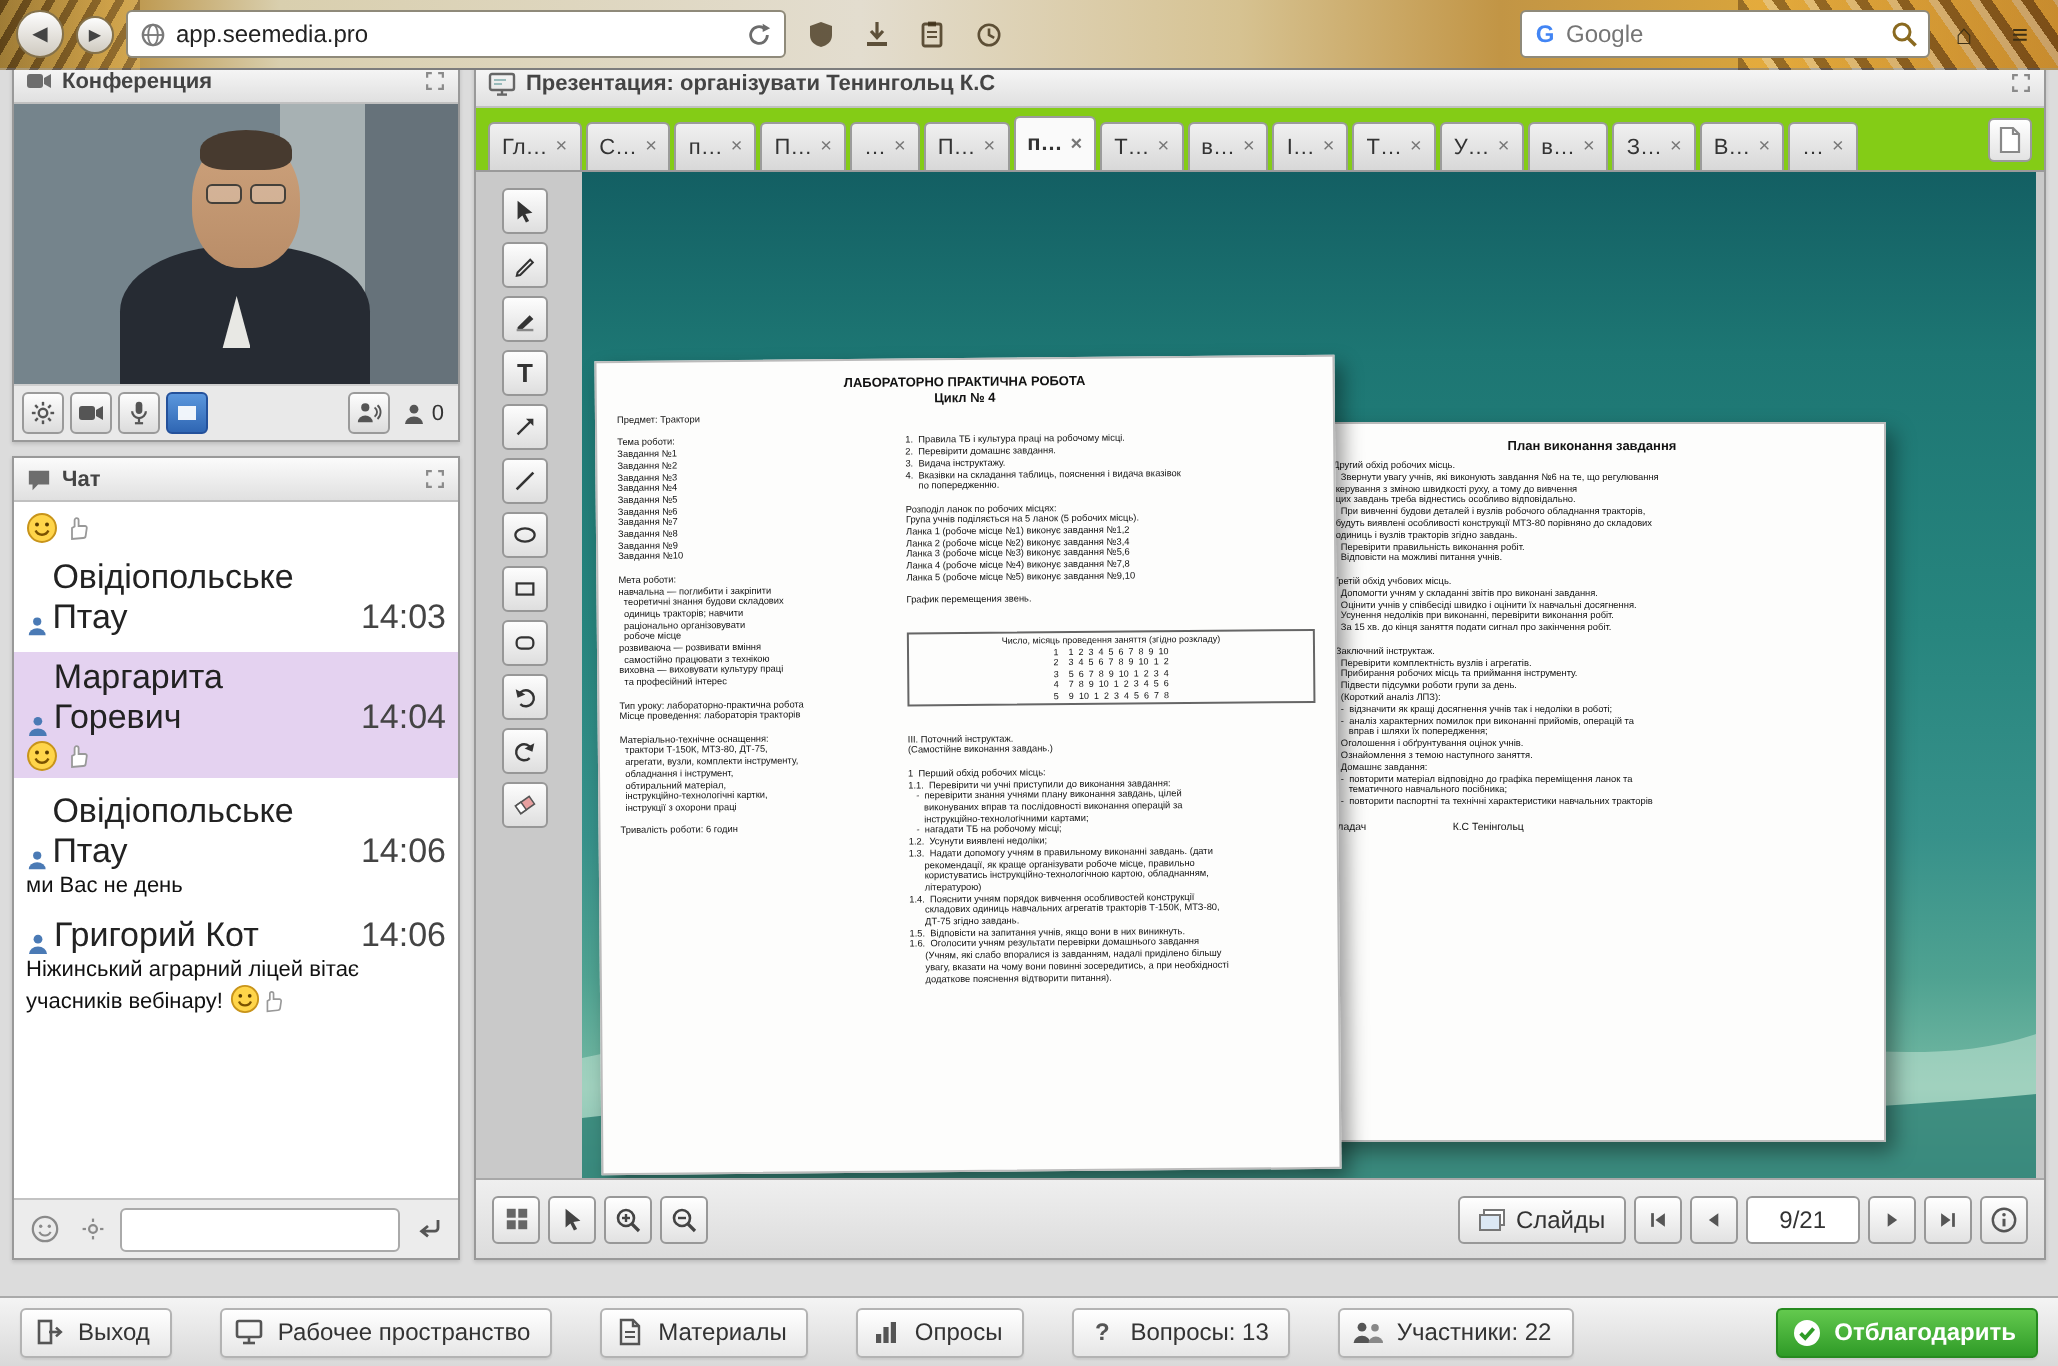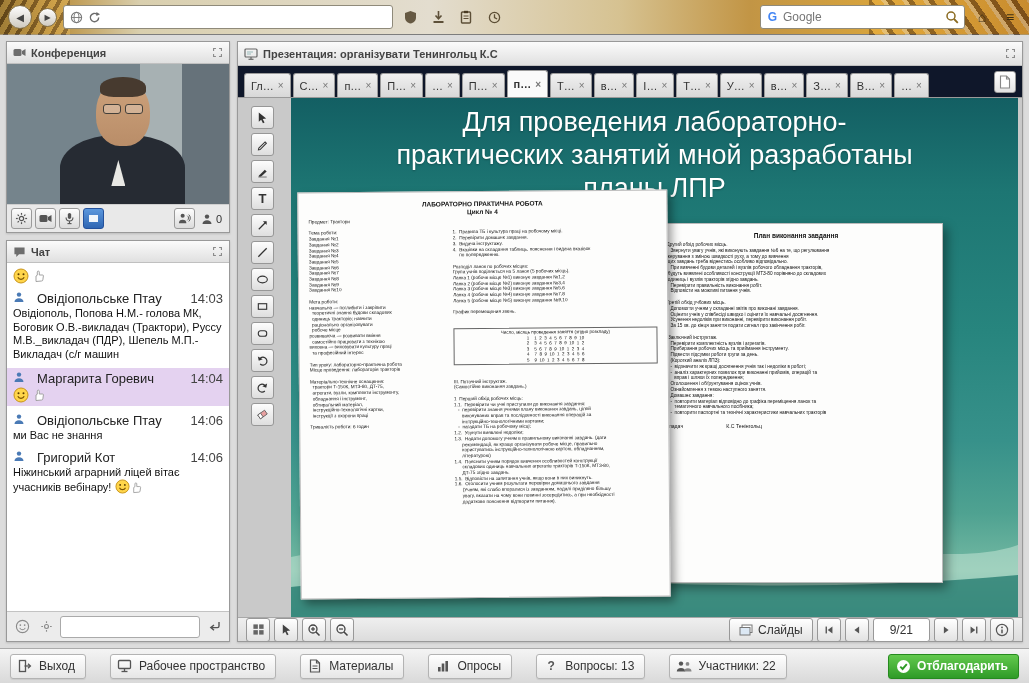--- a/index.html
+++ b/index.html
@@ -17,21 +17,21 @@
 .nav-btn{width:24px;height:24px;border-radius:50%;border:1px solid #84714a;background:linear-gradient(#fdfdfd,#cfcac0);display:flex;align-items:center;justify-content:center;font-size:10px;color:#444;position:relative;z-index:1;flex:none}
 .nav-btn.fwd{width:19px;height:19px;font-size:8px}
 .url-bar{display:flex;align-items:center;gap:5px;width:330px;height:24px;background:#fff;border:1px solid #8f8a7a;border-radius:3px;padding:0 6px;position:relative;z-index:1;flex:none}
 .url-text{font-size:12px;color:#222;flex:1;white-space:nowrap;overflow:hidden}
 .tool-ic{width:22px;height:22px;display:flex;align-items:center;justify-content:center;color:#3c2f15;position:relative;z-index:1;font-size:14px;flex:none}
 .search-bar{display:flex;align-items:center;gap:4px;width:205px;height:24px;background:#fff;border:1px solid #8f8a7a;border-radius:3px;padding:0 5px;position:relative;z-index:1;margin-left:auto;flex:none}
 .g-logo{font-size:12px;font-weight:bold;color:#4285f4;width:13px;text-align:center}
 .search-input{border:0;outline:none;flex:1;font-size:12px;min-width:0;background:transparent}
 
 
-.app{position:absolute;top:35px;left:0;width:1029px;height:613px;background:#dcdcdc;padding:6px;display:flex;gap:7px}
+.app{position:absolute;top:23px;left:0;width:1029px;height:613px;background:#dcdcdc;padding:6px;display:flex;gap:7px}
 .panel{border:1px solid #999;background:#efefef;display:flex;flex-direction:column;min-width:0;box-shadow:0 1px 2px rgba(0,0,0,.15)}
 .p-head{height:22px;flex:none;display:flex;align-items:center;gap:5px;padding:0 6px;background:linear-gradient(#fbfbfb,#e0e0e0);border-bottom:1px solid #c0c0c0;font-size:11px;font-weight:bold;color:#444}
 .expand{margin-left:auto}
 .sidebar{width:224px;flex:none;display:flex;flex-direction:column;gap:7px}
 .conf{height:192px;flex:none}
 
 
 .video{height:140px;position:relative;overflow:hidden;background:linear-gradient(90deg,#75848c 0 60%,#a7b1b3 60% 79%,#66727a 79%)}
 .v-torso{position:absolute;bottom:-4px;left:24%;width:56%;height:52%;background:#262b33;border-radius:45% 45% 0 0}
 .v-shirt{position:absolute;bottom:18px;left:47%;width:14px;height:26px;background:#e8e8e4;clip-path:polygon(50% 0,100% 100%,0 100%)}
@@ -43,32 +43,32 @@
 
 .conf-controls{height:28px;flex:none;display:flex;align-items:center;gap:3px;padding:0 4px;background:#e9e9e9;border-top:1px solid #cfcfcf}
 .cc-btn{width:21px;height:21px;border:1px solid #9a9a9a;border-radius:3px;background:linear-gradient(#fdfdfd,#dcdcdc);display:flex;align-items:center;justify-content:center;flex:none}
 .cc-btn.blue{background:linear-gradient(#5b97dd,#2f66b3);border-color:#24519b}
 .cc-count{display:flex;align-items:center;gap:3px;font-size:11px;color:#333;padding:0 3px}
 
 
 .chat{flex:1}
 .chat-body{flex:1;background:#fff;padding:5px 6px;overflow:hidden;font-size:11px;color:#111}
 .msg{margin-bottom:7px}
-.msg-head{display:flex;align-items:flex-start;gap:12px;font-size:13px;color:#222;margin-bottom:1px}
+.msg-head{display:flex;align-items:flex-end;gap:2px;font-size:17px;color:#222;margin-bottom:1px}
 .msg-time{margin-left:auto;color:#444}
 .msg-text{line-height:13.5px}
 .msg.hl{background:#e4d2f0;margin:0 -6px 7px;padding:3px 6px}
 .emotes{display:flex;align-items:center;gap:3px;margin-bottom:7px}
 .chat-input-row{height:30px;flex:none;border-top:1px solid #c3c3c3;background:#ececec;display:flex;align-items:center;gap:4px;padding:0 5px}
 .ci-btn{width:20px;height:20px;display:flex;align-items:center;justify-content:center;flex:none}
 .chat-field{flex:1;height:22px;border:1px solid #aaa;border-radius:3px;background:#fff;font-size:11px;padding:0 5px;outline:none;min-width:0}
 
 
 .main{flex:1}
-.tabs{height:32px;flex:none;background:#0f172a;border-bottom:1px solid #9a9a9a;display:flex;align-items:flex-end;padding:4px 34px 0 6px;position:relative;gap:2px}
+.tabs{height:32px;flex:none;background:#84cc16;border-bottom:1px solid #9a9a9a;display:flex;align-items:flex-end;padding:4px 34px 0 6px;position:relative;gap:2px}
 .tab{display:flex;align-items:center;gap:4px;height:24px;padding:0 6px;border:1px solid #9b9b9b;border-bottom:none;border-radius:3px 3px 0 0;background:linear-gradient(#f0f0f0,#d8d8d8);font-size:11px;color:#333;white-space:nowrap}
 .tab.active{background:#fafafa;height:27px;font-weight:bold}
 .tab-close{color:#777;font-size:10px}
 .new-tab{position:absolute;right:6px;bottom:4px;width:22px;height:22px;border:1px solid #9b9b9b;background:linear-gradient(#fff,#e3e3e3);border-radius:3px;display:flex;align-items:center;justify-content:center}
 .board{flex:1;position:relative;background:#c9c9c9;overflow:hidden}
 .tools{position:absolute;left:13px;top:8px;display:flex;flex-direction:column;gap:4px;z-index:5}
 .tool-btn{width:23px;height:23px;border:1px solid #979797;border-radius:3px;background:linear-gradient(#fdfdfd,#dedede);display:flex;align-items:center;justify-content:center;color:#333;font-size:13px;font-weight:bold}
 
 
 .slide{position:absolute;left:53px;top:0;right:4px;bottom:0;overflow:hidden;
@@ -80,21 +80,21 @@
 .doc2{left:358px;top:125px;width:294px;height:360px;z-index:3;padding:8px 10px}
 .doc h4{font-size:6.5px;text-align:center;margin-bottom:1px;font-weight:bold}
 .doc-cols{display:flex;gap:8px;margin-top:3px}
 .doc-col{font-size:4.7px;line-height:5.7px;white-space:pre-wrap}
 .c1{width:40%}.c2{width:60%}
 .mini-table{border:1px solid #666;margin:2px 0;padding:1px 2px;font-size:4.5px;line-height:5.5px;text-align:center;white-space:pre-wrap}
 .doc-body{font-size:4.7px;line-height:5.8px;white-space:pre-wrap;margin-top:3px}
 .doc-sign{font-size:5.2px;margin-top:7px;white-space:pre-wrap}
 
 
-.board-bar{height:24px;flex:none;background:linear-gradient(#efefef,#dcdcdc);border-top:1px solid #a8a8a8;display:flex;align-items:center;gap:4px;padding:0 8px}
+.board-bar{height:40px;flex:none;background:linear-gradient(#efefef,#dcdcdc);border-top:1px solid #a8a8a8;display:flex;align-items:center;gap:4px;padding:0 8px}
 .bb-btn{width:24px;height:24px;border:1px solid #989898;border-radius:3px;background:linear-gradient(#fff,#e2e2e2);display:flex;align-items:center;justify-content:center;color:#444;flex:none}
 .slides-btn{margin-left:auto;display:flex;align-items:center;gap:5px;height:24px;padding:0 9px;border:1px solid #989898;border-radius:3px;background:linear-gradient(#fff,#e2e2e2);font-size:12px;color:#333}
 .page-box{height:24px;min-width:46px;padding:0 16px;border:1px solid #989898;border-radius:3px;background:#fff;display:flex;align-items:center;justify-content:center;font-size:12px;color:#333;flex:none}
 
 
 .footer{position:absolute;left:0;bottom:0;width:1029px;height:35px;background:linear-gradient(#f4f4f4,#d9d9d9);border-top:1px solid #aaa;display:flex;align-items:center;gap:24px;padding:0 10px;z-index:20}
 .fbtn{display:flex;align-items:center;gap:6px;height:25px;padding:0 10px 0 6px;border:1px solid #b3b3b3;border-radius:3px;background:linear-gradient(#fff,#e6e6e6);font-size:12px;color:#333;box-shadow:0 1px 1px rgba(0,0,0,.08);white-space:nowrap}
 .fico{width:16px;height:16px;display:flex;align-items:center;justify-content:center;color:#555;font-weight:bold;font-size:12px}
 .fbtn.green{margin-left:auto;background:linear-gradient(#63c94e,#2f9b27);border-color:#268a1f;color:#fff;font-weight:bold}
 </style>
@@ -111,20 +111,21 @@
       <span>▶</span>
     </button>
   <div class="url-bar">
     <span>
         <svg width="13" height="13" viewBox="0 0 14 14">
           <circle cx="7" cy="7" r="5.5" fill="none" stroke="#7a7a7a" stroke-width="1.2"></circle>
           <ellipse cx="7" cy="7" rx="2.6" ry="5.5" fill="none" stroke="#7a7a7a" stroke-width="1"></ellipse>
           <line x1="1.5" y1="7" x2="12.5" y2="7" stroke="#7a7a7a" stroke-width="1"></line>
         </svg>
       </span>
+    <span class="url-text">app.seemedia.pro</span>
     <span>
         <svg width="13" height="13" viewBox="0 0 14 14">
           <path d="M11.5 7 a4.5 4.5 0 1 1 -1.6 -3.4" fill="none" stroke="#6c6c6c" stroke-width="1.5"></path>
           <polygon points="9,1 13,3.4 9,5.4" fill="#6c6c6c"></polygon>
         </svg>
       </span>
   </div>
   <div class="tool-ic">
       <svg width="13" height="14" viewBox="0 0 13 14">
         <path d="M6.5 1 L12 3 V7.5 C12 11 9.5 12.7 6.5 13.5 C3.5 12.7 1 11 1 7.5 V3 Z" fill="rgba(60,45,20,.75)"></path>
@@ -285,21 +286,20 @@
 
         <div class="msg">
           <div class="msg-head">
             <svg width="12" height="12" viewBox="0 0 12 12">
                 <circle cx="6" cy="3.6" r="2.2" fill="#4a7ab5"></circle>
                 <path d="M1.5 11 a4.5 3.8 0 0 1 9 0 z" fill="#4a7ab5"></path>
               </svg>
             <span>Овідіопольське Птау</span>
             <span class="msg-time">14:03</span>
           </div>
-          <div class="msg-text">Овідіополь, Попова Н.М.- голова МК, Боговик О.В.-викладач (Трактори), Руссу М.В._викладач (ПДР), Шепель М.П.-Викладач (с/г машин</div>
         </div>
 
         <div class="msg hl">
           <div class="msg-head">
             <svg width="12" height="12" viewBox="0 0 12 12">
                 <circle cx="6" cy="3.6" r="2.2" fill="#4a7ab5"></circle>
                 <path d="M1.5 11 a4.5 3.8 0 0 1 9 0 z" fill="#4a7ab5"></path>
               </svg>
             <span>Маргарита Горевич</span>
             <span class="msg-time">14:04</span>
@@ -323,21 +323,21 @@
 
         <div class="msg">
           <div class="msg-head">
             <svg width="12" height="12" viewBox="0 0 12 12">
                 <circle cx="6" cy="3.6" r="2.2" fill="#4a7ab5"></circle>
                 <path d="M1.5 11 a4.5 3.8 0 0 1 9 0 z" fill="#4a7ab5"></path>
               </svg>
             <span>Овідіопольське Птау</span>
             <span class="msg-time">14:06</span>
           </div>
-          <div class="msg-text">ми Вас не знання</div>
+          <div class="msg-text">ми Вас не день</div>
         </div>
 
         <div class="msg">
           <div class="msg-head">
             <svg width="12" height="12" viewBox="0 0 12 12">
                 <circle cx="6" cy="3.6" r="2.2" fill="#4a7ab5"></circle>
                 <path d="M1.5 11 a4.5 3.8 0 0 1 9 0 z" fill="#4a7ab5"></path>
               </svg>
             <span>Григорий Кот</span>
             <span class="msg-time">14:06</span>
@@ -542,23 +542,20 @@
             <svg width="13" height="13" viewBox="0 0 14 14">
               <g transform="rotate(-35 7 7)">
                 <rect x="2.5" y="4.5" width="9" height="5" fill="#e8a0a0" stroke="#555" stroke-width=".8"></rect>
                 <rect x="2.5" y="4.5" width="3.6" height="5" fill="#fff" stroke="#555" stroke-width=".8"></rect>
               </g>
             </svg>
           </button>
       </div>
 
       <div class="slide">
-        <div class="slide-title">Для проведения лабораторно-
-практических занятий мной разработаны
-планы ЛПР</div>
         <svg class="wave" viewBox="0 0 730 130" preserveAspectRatio="none">
             <path d="M0 70 C150 38 300 96 450 70 C580 48 660 82 730 58 L730 130 L0 130 Z" fill="rgba(215,240,225,.45)"></path>
             <path d="M0 100 C200 76 430 116 730 88 L730 130 L0 130 Z" fill="rgba(32,120,108,.75)"></path>
           </svg>
 
         <div class="doc doc1">
           <h4>ЛАБОРАТОРНО ПРАКТИЧНА РОБОТА</h4>
           <h4>Цикл № 4</h4>
           <div class="doc-cols">
             <div class="doc-col c1">Предмет: Трактори

